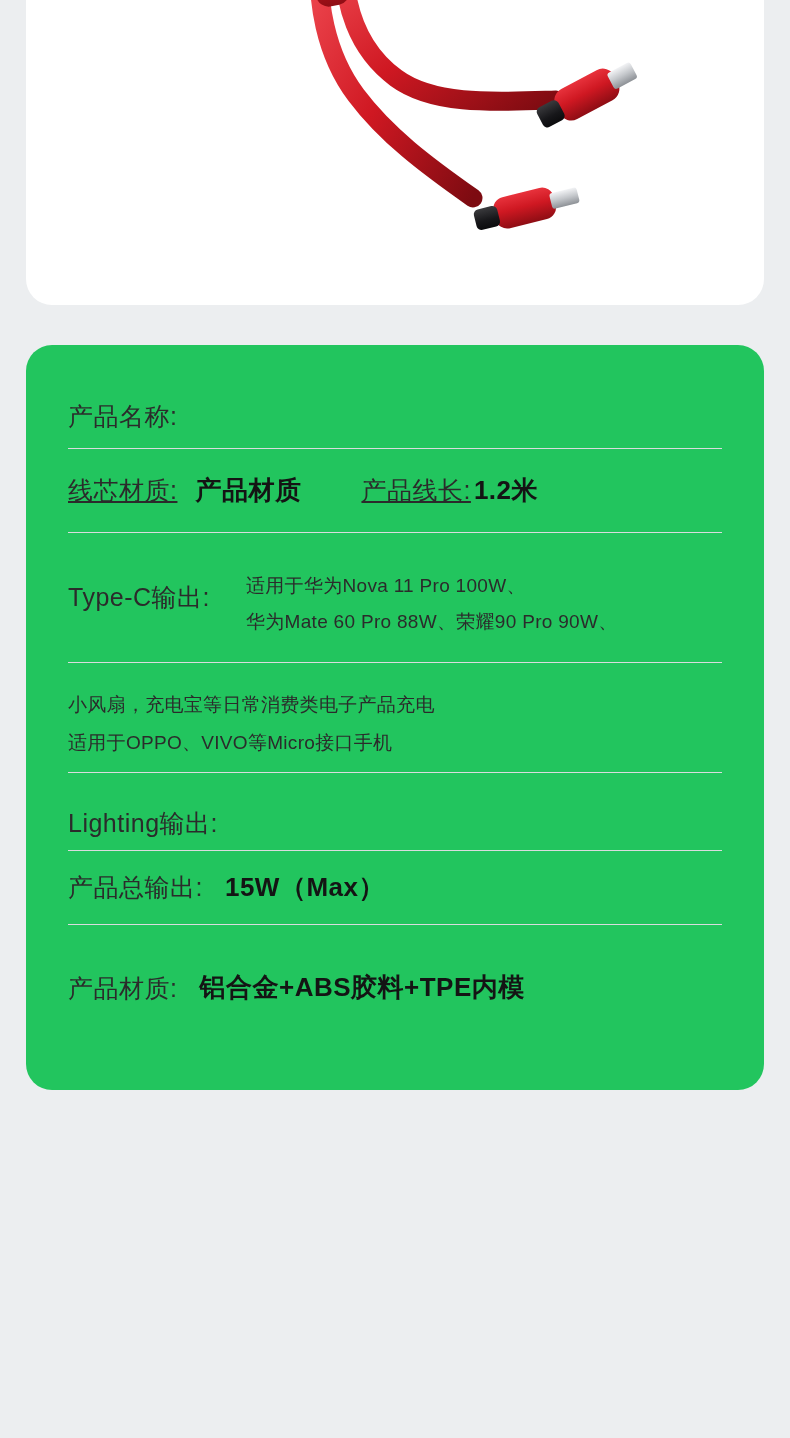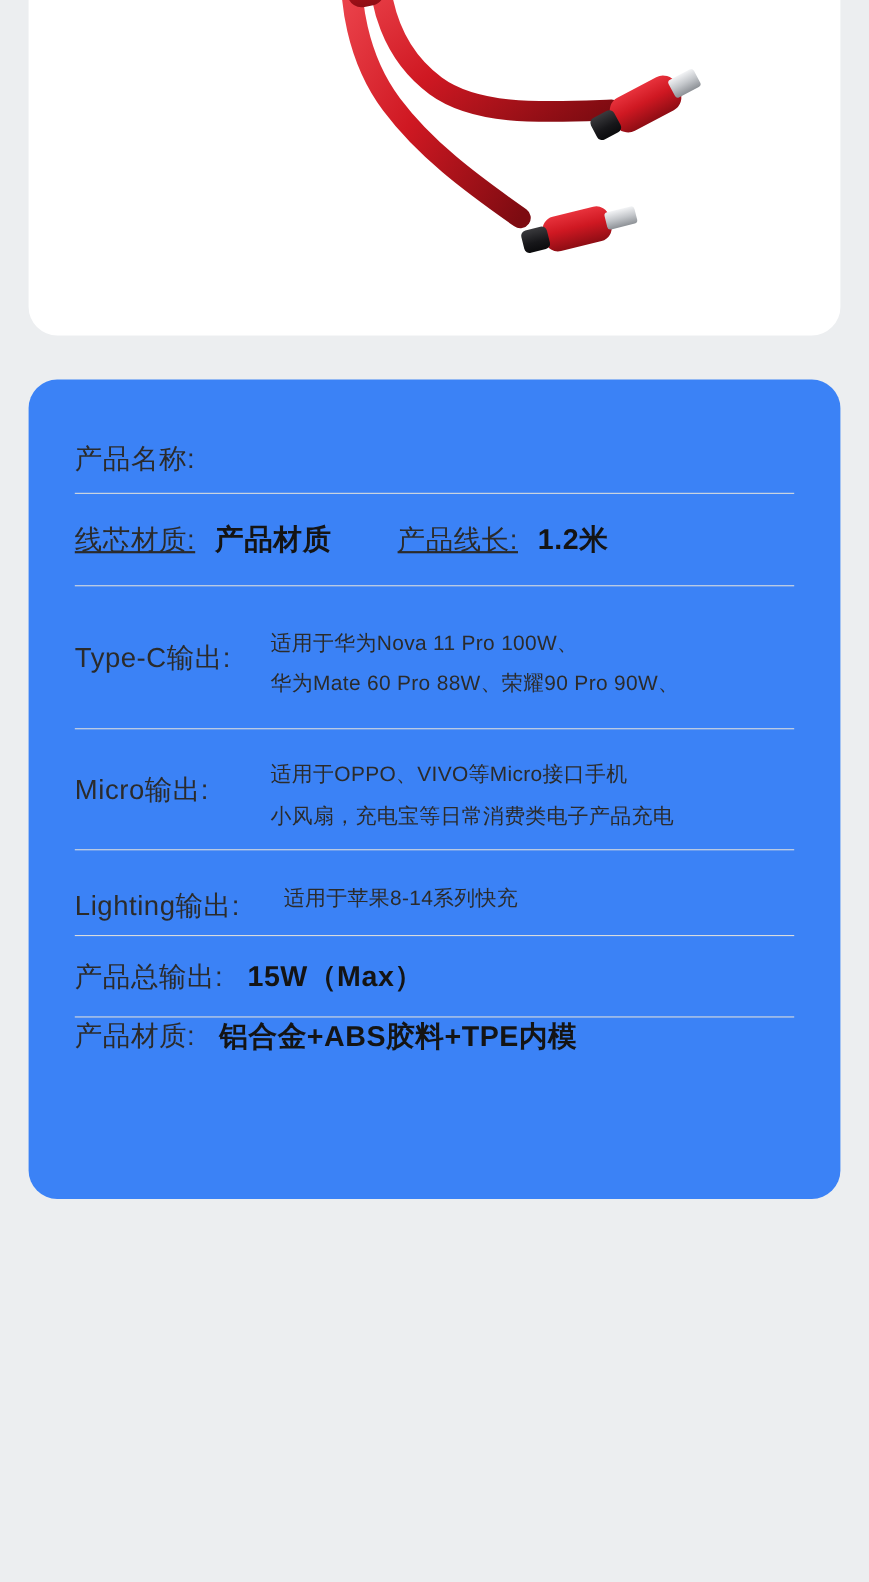--- a/index.html
+++ b/index.html
@@ -38,21 +38,21 @@
     inset: 0;
   }
 
   
   .spec-card {
     position: absolute;
     left: 26px;
     top: 345px;
     width: 738px;
     height: 745px;
-    background: #3b82f6;
+    background: #22c55e;
     border-radius: 26px;
     box-sizing: border-box;
     padding: 0 42px;
   }
 
   .spec-row {
     display: flex;
     align-items: flex-start;
     border-bottom: 1px solid #d9dcde;
     box-sizing: border-box;
@@ -125,21 +125,21 @@
   
   .row6 {
     height: 74px;
     align-items: center;
   }
   .row6 .label { margin-right: 22px; }
 
   
   .row7 {
     height: 80px;
-    align-items: flex-start;
+    align-items: flex-end;
   }
   .row7 .label { margin-right: 22px; }
 
   .multiline-lines > div { white-space: nowrap; }
 </style>
 </head>
 <body>
 
 <div class="page">
 
@@ -199,45 +199,41 @@
   <div class="spec-card">
 
     <div class="spec-row row1">
       <span class="label">产品名称:</span>
     </div>
 
     <div class="spec-row row2">
       <span class="label">线芯材质:</span>
       <span class="value-bold">产品材质</span>
       <span class="gap"></span>
-      <span class="label" style="margin-right:18px">产品线长:</span>
+      <span class="label" style="margin-right:3px">产品线长:</span>
       <span class="value-bold">1.2米</span>
     </div>
 
     <div class="spec-row row3">
       <span class="label">Type-C输出:</span>
       <div class="value-plain multiline-lines">
         <div>适用于华为Nova 11 Pro 100W、</div>
         <div>华为Mate 60 Pro 88W、荣耀90 Pro 90W、</div>
       </div>
     </div>
 
     <div class="spec-row row4">
-      <span class="label">Micro输出:</span>
       <div class="value-plain multiline-lines">
+        <div>小风扇，充电宝等日常消费类电子产品充电</div>
         <div>适用于OPPO、VIVO等Micro接口手机</div>
-        <div>小风扇，充电宝等日常消费类电子产品充电</div>
       </div>
     </div>
 
     <div class="spec-row row5">
       <span class="label">Lighting输出:</span>
-      <div class="value-plain multiline-lines">
-        <div>适用于苹果8-14系列快充</div>
-      </div>
     </div>
 
     <div class="spec-row row6">
       <span class="label">产品总输出:</span>
       <span class="value-bold">15W（Max）</span>
     </div>
 
     <div class="spec-row row7 last">
       <span class="label">产品材质:</span>
       <span class="value-bold">铝合金+ABS胶料+TPE内模</span>

